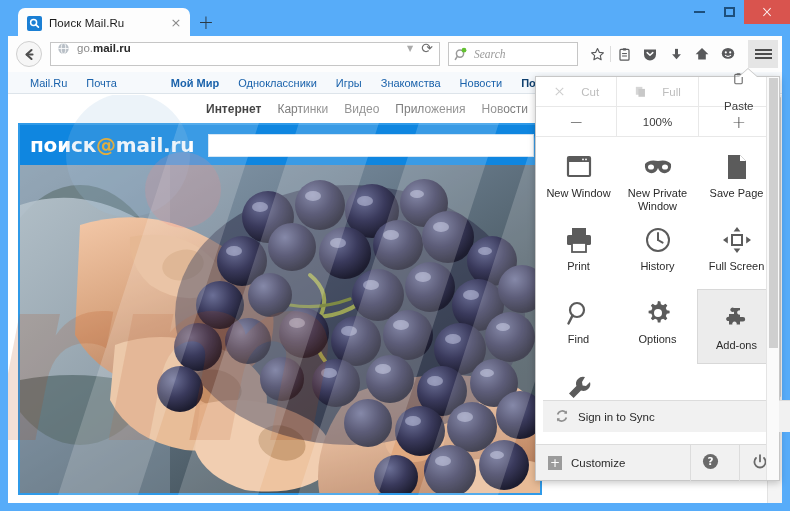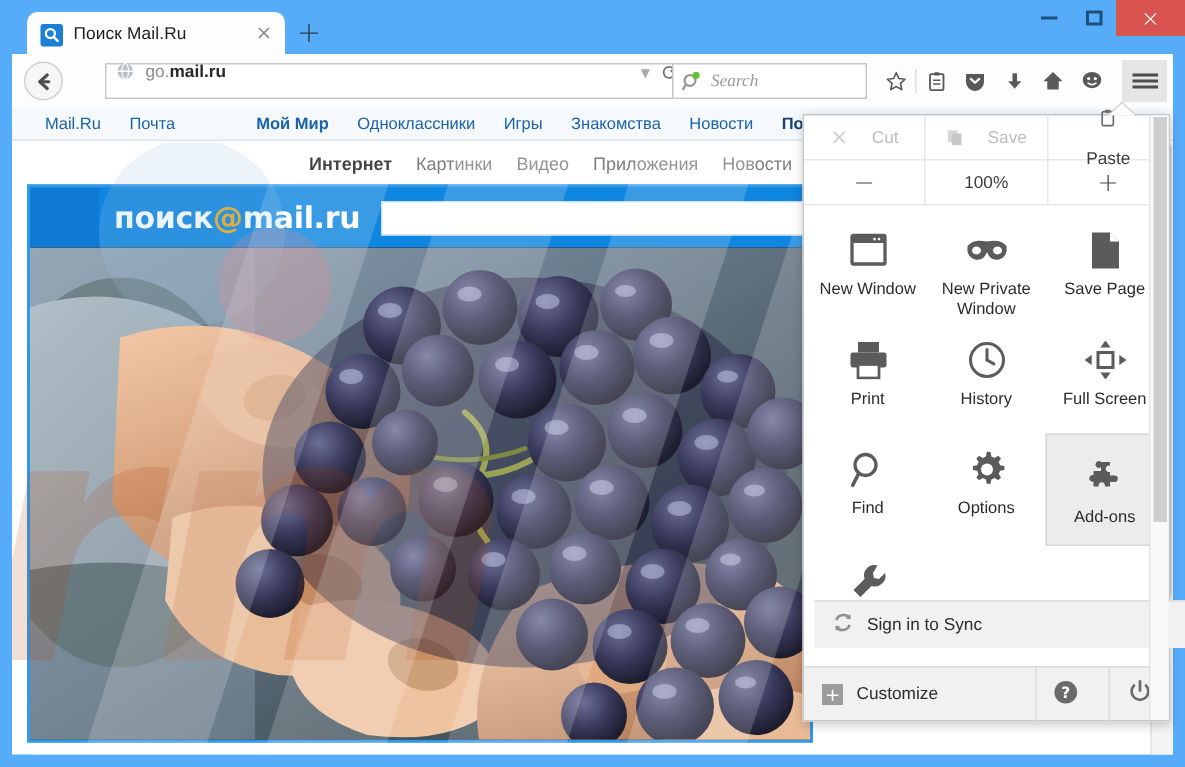--- a/index.html
+++ b/index.html
@@ -90,21 +90,21 @@
     position: absolute; left: 8px; top: 5px;
     width: 26px; height: 26px; border-radius: 50%;
     border: 1px solid #cfcfcf; background: #f6f6f6;
     display: flex; align-items: center; justify-content: center;
     color: #4f4f4f;
   }
   .urlbox {
     position: absolute; left: 42px; top: 6px;
     width: 390px; height: 24px;
     border: 1px solid #c6c6c6; background: #fff;
-    display: flex; align-items: center; padding: 0 4px 12px 6px; margin-left: 20px;
+    display: flex; align-items: center; padding: 0 4px 12px 6px;
   }
   .globe-icon {
     width: 14px; height: 14px; flex: 0 0 auto; margin-right: 6px; color: #9aa0a6;
   }
   .url-text {
     flex: 1 1 auto; font-size: 11.5px; color: #8a8a8a;
     white-space: nowrap; overflow: hidden;
   }
   .url-text b { color: #2a2a2a; font-weight: 700; }
   .url-dd {
@@ -184,21 +184,21 @@
   .hero {
     position: absolute; left: 10px; top: 28px;
     width: 524px; height: 372px;
     border: 2px solid #2f9ae8;
     background: #0f7ad4;
     overflow: hidden;
   }
   .hero-bar {
     position: absolute; left: 0; top: 0; width: 100%; height: 40px;
     background: #0f86e0;
-    display: flex; align-items: center; padding-left: 10px; margin-left: 46px;
+    display: flex; align-items: center; padding-left: 10px;
   }
   .logo {
     font-size: 20px; font-weight: 700; letter-spacing: -.2px;
     font-family: "DejaVu Sans", sans-serif; white-space: nowrap;
   }
   .logo .w { color: #ffffff; }
   .logo .o { color: #f0a818; }
   .hero-input {
     margin-left: 14px; flex: 1 1 auto; height: 23px; background: #ffffff;
     margin-right: 6px; border: 1px solid #cfe2f2;
@@ -624,21 +624,21 @@
         </span>
         <span>Cut</span>
       </div>
       <div class="editcell disabled">
         <span>
           <svg width="13" height="13" viewBox="0 0 14 14">
             <rect x="2" y="2" width="7" height="8.5" fill="#d6d6d6"></rect>
             <rect x="4.8" y="4.2" width="7" height="8.5" fill="#c8c8c8"></rect>
           </svg>
         </span>
-        <span>Save</span>
+        <span>Full</span>
       </div>
       <div class="editcell">
         <span>
           <svg width="13" height="13" viewBox="0 0 14 14">
             <rect x="3" y="2.6" width="8" height="10" rx="1" fill="none" stroke="#6a6a6a" stroke-width="1.2"></rect>
             <rect x="5.2" y="1.3" width="3.6" height="2.3" rx=".5" fill="#6a6a6a"></rect>
           </svg>
         </span>
         <span>Paste</span>
       </div>

